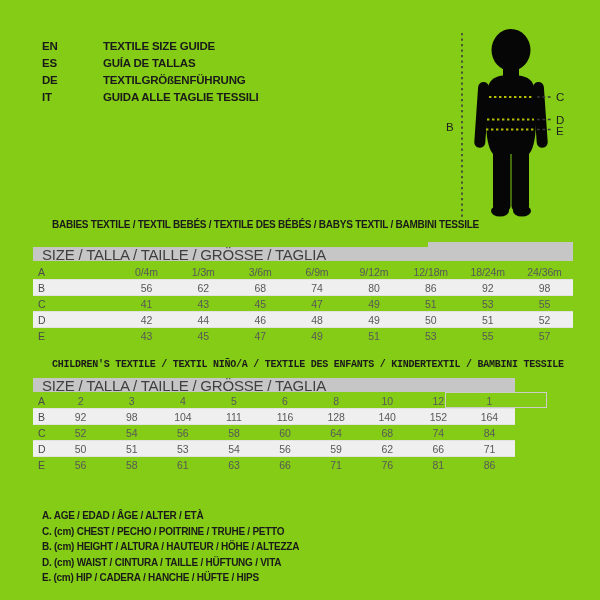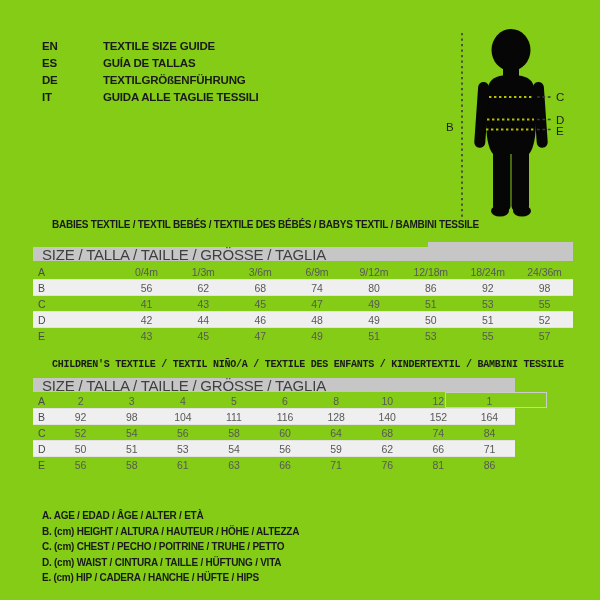--- a/index.html
+++ b/index.html
@@ -258,19 +258,19 @@
       <td>76</td>
       <td>81</td>
       <td>86</td>
     </tr>
   </tbody>
     </table>
   <div class="highlight-box"></div>
 
   <div class="legend">
     <div class="legend-line">A. AGE / EDAD / ÂGE / ALTER / ETÀ</div>
+    <div class="legend-line">C. (cm) CHEST / PECHO / POITRINE / TRUHE / PETTO</div>
     <div class="legend-line">B. (cm) HEIGHT / ALTURA / HAUTEUR / HÖHE / ALTEZZA</div>
-    <div class="legend-line">C. (cm) CHEST / PECHO / POITRINE / TRUHE / PETTO</div>
     <div class="legend-line">D. (cm) WAIST / CINTURA / TAILLE / HÜFTUNG / VITA</div>
     <div class="legend-line">E. (cm) HIP / CADERA / HANCHE / HÜFTE / HIPS</div>
   </div>
 
 </div>
 
 </body></html>

